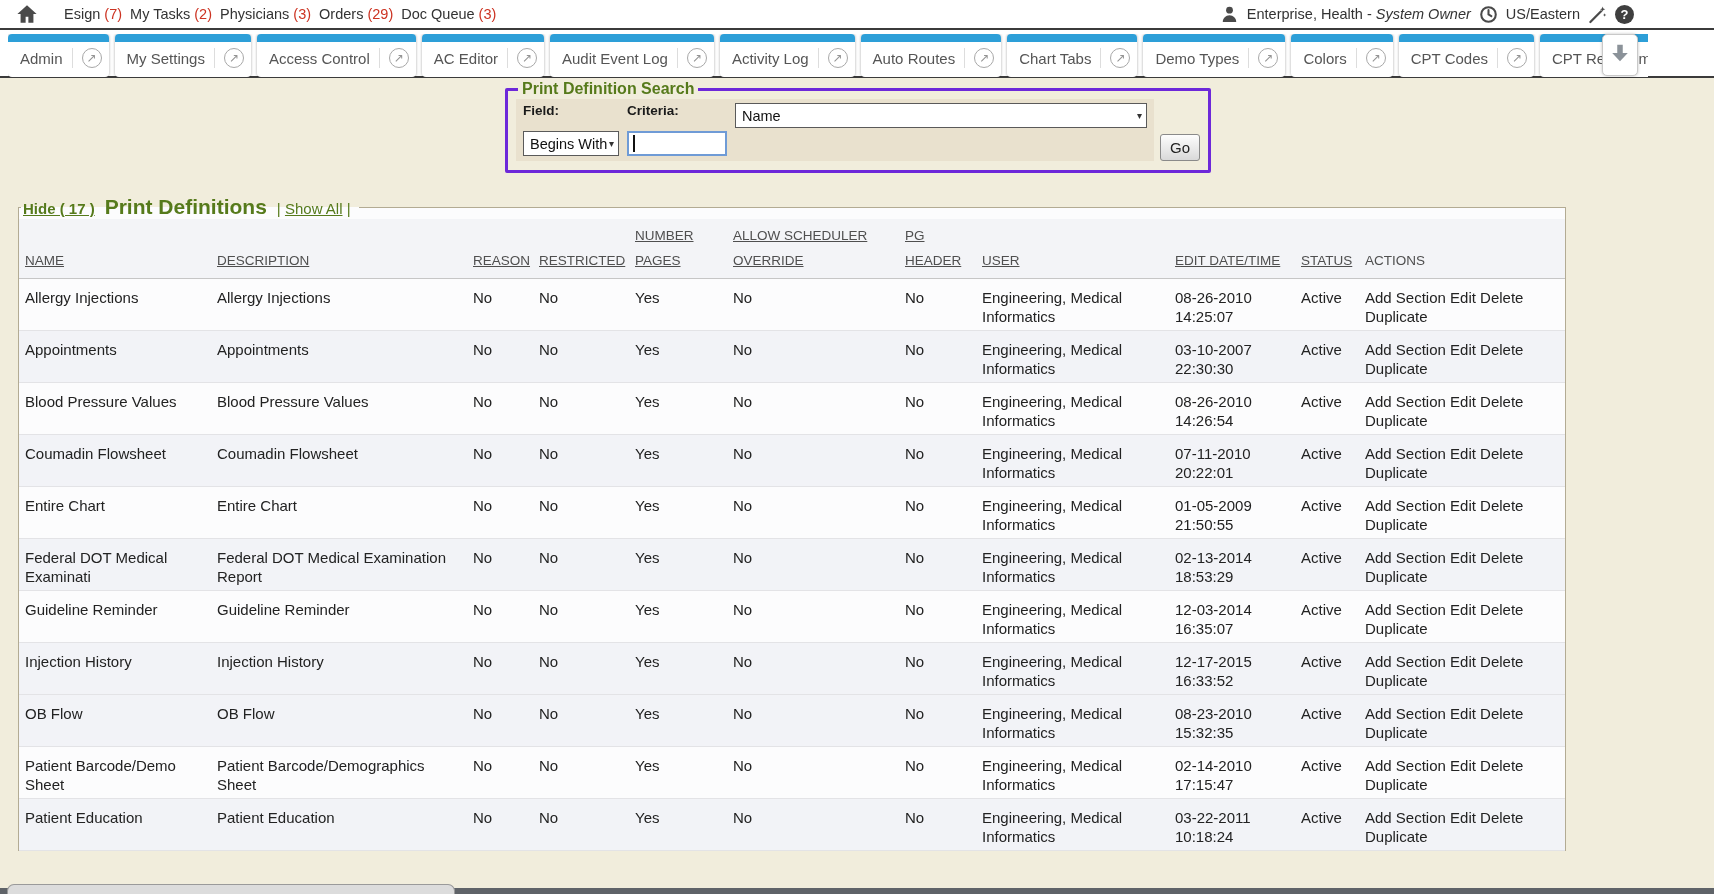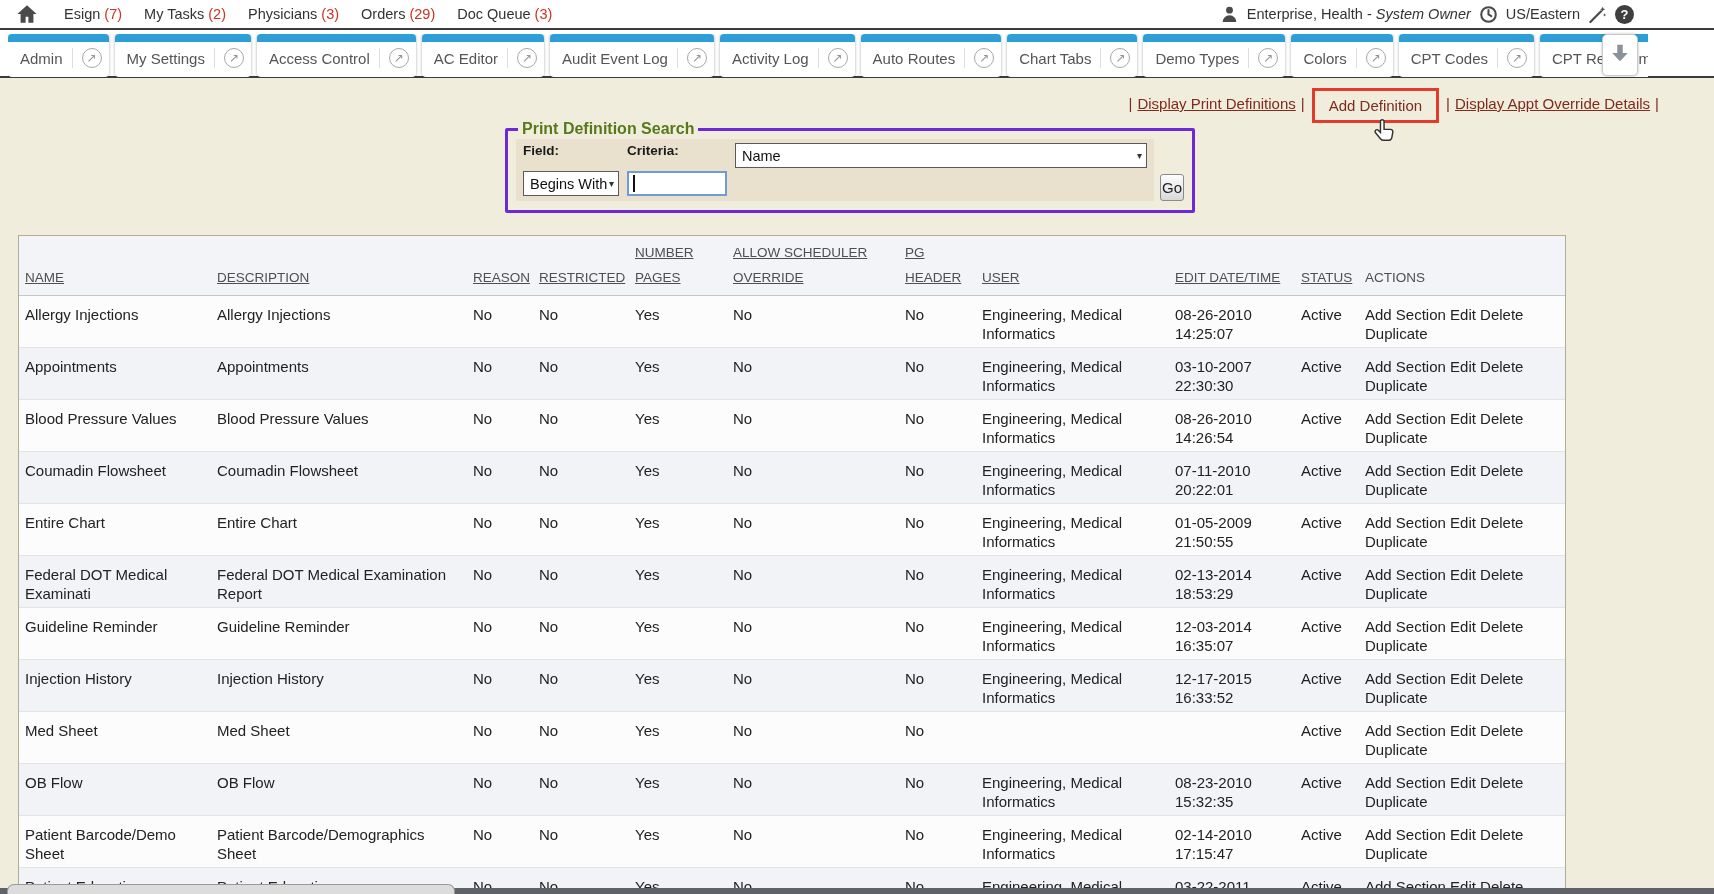--- a/index.html
+++ b/index.html
@@ -3,21 +3,21 @@
 <meta charset="utf-8">
 <style>
   *{box-sizing:border-box;margin:0;padding:0}
   html,body{width:1714px;height:894px;overflow:hidden;background:#fff;
     font-family:"Liberation Sans",sans-serif;-webkit-font-smoothing:antialiased}
 
   
   .topbar{height:30px;display:flex;align-items:center;padding:0 16px;
     border-bottom:2px solid #3b3b3b;background:#fff}
   .home-btn{width:22px;height:22px;margin-right:26px;cursor:pointer;flex:none}
-  .topnav{display:flex;gap:22px;font-size:14.5px;color:#333;align-items:center}
+  .topnav{display:flex;gap:8px;font-size:14.5px;color:#333;align-items:center}
   .nav-item{color:#333;cursor:pointer;white-space:nowrap}
   .nav-item .count{color:var(--count-red)}
   .top-right{margin-left:auto;display:flex;align-items:center;gap:8px;
     font-size:14.5px;color:#333;padding-right:64px}
   .top-right .sicon{width:19px;height:19px;display:inline-block;flex:none}
   .user-text i{}
   .help-circle{width:19px;height:19px;border-radius:50%;background:#3f3f3f;color:#fff;
     font-size:13px;font-weight:bold;display:flex;align-items:center;justify-content:center;cursor:pointer}
 
   
@@ -54,21 +54,21 @@
   .search-grid{background:var(--tan);padding:4px 7px 5px;display:grid;
     grid-template-columns:96px 100px 412px;column-gap:8px;row-gap:3px}
   .sg-lab{font-size:13.5px;font-weight:bold;color:#1a1a1a;white-space:nowrap}
   .fake-select{height:25px;background:#fff;border:1px solid #5a5a5a;font-size:14.5px;color:#111;
     display:flex;align-items:center;justify-content:space-between;padding:0 4px 0 6px;cursor:pointer}
   .sel-arrow{font-size:10px;color:#333}
   .text-wrap{position:relative}
   .search-input{width:100%;height:25px;border:2px solid #6f9bd6;outline:none;font-size:14.5px;
     padding:0 4px;font-family:inherit;display:block}
   .caret{position:absolute;left:6px;top:4px;width:1.5px;height:17px;background:#111}
-  .go-btn{height:27px;padding:0 1px;font-size:15px;color:#222;background:linear-gradient(#fdfdfd,#d9d9d9);
+  .go-btn{height:27px;padding:0 9px;font-size:15px;color:#222;background:linear-gradient(#fdfdfd,#d9d9d9);
     border:1px solid #8a8a8a;border-radius:3px;margin-top:22px;cursor:pointer;font-family:inherit}
 
   
   .defs-fs{margin:22px 0 0 18px;width:1548px;border:1px solid #b3ab93;border-bottom:none;
     background:#fcfcfd;padding:0}
   .defs-legend{display:flex;align-items:baseline;gap:10px;margin-left:2px;padding:0 8px 0 2px}
   .hide-link{font-size:15px;font-weight:bold;color:var(--green);text-decoration:underline;cursor:pointer;white-space:nowrap}
   .defs-title{font-size:21px;font-weight:bold;color:var(--green);white-space:nowrap}
   .show-all-wrap{font-size:15px;color:var(--green);white-space:nowrap}
   .show-all-wrap a{color:var(--green);text-decoration:underline;cursor:pointer}
@@ -234,25 +234,20 @@
     <span>
       <svg viewBox="0 0 24 24" width="22" height="22">
           <path d="M9 3h6v9h5.5L12 21 3.5 12H9z" fill="#8b9299"></path>
         </svg>
     </span>
   </div>
 </div>
 
 <div class="content">
 
-  <div class="actions-row">
-    <span class="pipe">|</span><a>Display Print Definitions</a><span class="pipe">|</span><span class="add-box"><a>Add Definition</a><span class="cursor-icon"><svg viewBox="0 0 24 24" width="27" height="27">
-            <path d="M10 1.5c-.9 0-1.6.7-1.6 1.6v9.8l-1.9-2c-.6-.7-1.7-.8-2.4-.1-.6.6-.7 1.6-.1 2.3l4.4 5.3c.7.9 1.8 1.4 3 1.4h3.7c1.7 0 3.2-1.2 3.5-2.9l.8-4.4c.2-1.2-.7-2.4-2-2.4h-5.8V3.1c0-.9-.7-1.6-1.6-1.6z" fill="#fff" stroke="#333" stroke-width="1.3"></path>
-          </svg></span></span><span class="pipe">|</span><a>Display Appt Override Details</a><span class="pipe">|</span>
-  </div>
 
   <fieldset class="search-fs">
     <legend>Print Definition Search</legend>
     <div class="search-row">
       <div class="search-grid">
         <span class="sg-lab">Field:</span>
         <span class="sg-lab">Criteria:</span>
         <div class="fake-select">
           <span>Name</span>
           <span class="sel-arrow">▾</span>
@@ -264,20 +259,29 @@
         <div class="text-wrap">
           <input class="search-input" value="" style="">
           <span class="caret"></span>
         </div>
       </div>
       <button class="go-btn">Go</button>
     </div>
   </fieldset>
 
   <fieldset class="defs-fs">
+    <legend class="defs-legend">
+      <a class="hide-link">Hide ( 17 )</a>
+      <span class="defs-title">Print Definitions</span>
+      <span class="show-all-wrap">
+        <span>|</span>
+        <a>Show All</a>
+        <span>|</span>
+      </span>
+    </legend>
     <table>
       <colgroup>
         <col style="width:195px">
           <col style="width:256px">
           <col style="width:66px">
           <col style="width:96px">
         <col style="width:98px">
           <col style="width:172px">
           <col style="width:77px">
           <col style="width:193px">
@@ -422,36 +426,20 @@
             <td>No</td>
             <td>No</td>
             <td>Engineering, Medical Informatics</td>
             <td>
               <span class="blk">12-17-2015</span>
               <span class="blk">16:33:52</span>
             </td>
             <td>Active</td>
             <td class="actions"><a class="row-action">Add Section</a> <a class="row-action">Edit</a> <a class="row-action">Delete</a> <a class="row-action">Duplicate</a></td>
           </tr>
-          <tr class="">
-            <td>Med Sheet</td>
-            <td>Med Sheet</td>
-            <td>No</td>
-            <td>No</td>
-            <td>Yes</td>
-            <td>No</td>
-            <td>No</td>
-            <td></td>
-            <td>
-              <span class="blk"></span>
-              <span class="blk"></span>
-            </td>
-            <td>Active</td>
-            <td class="actions"><a class="row-action">Add Section</a> <a class="row-action">Edit</a> <a class="row-action">Delete</a> <a class="row-action">Duplicate</a></td>
-          </tr>
           <tr class="alt">
             <td>OB Flow</td>
             <td>OB Flow</td>
             <td>No</td>
             <td>No</td>
             <td>Yes</td>
             <td>No</td>
             <td>No</td>
             <td>Engineering, Medical Informatics</td>
             <td>

